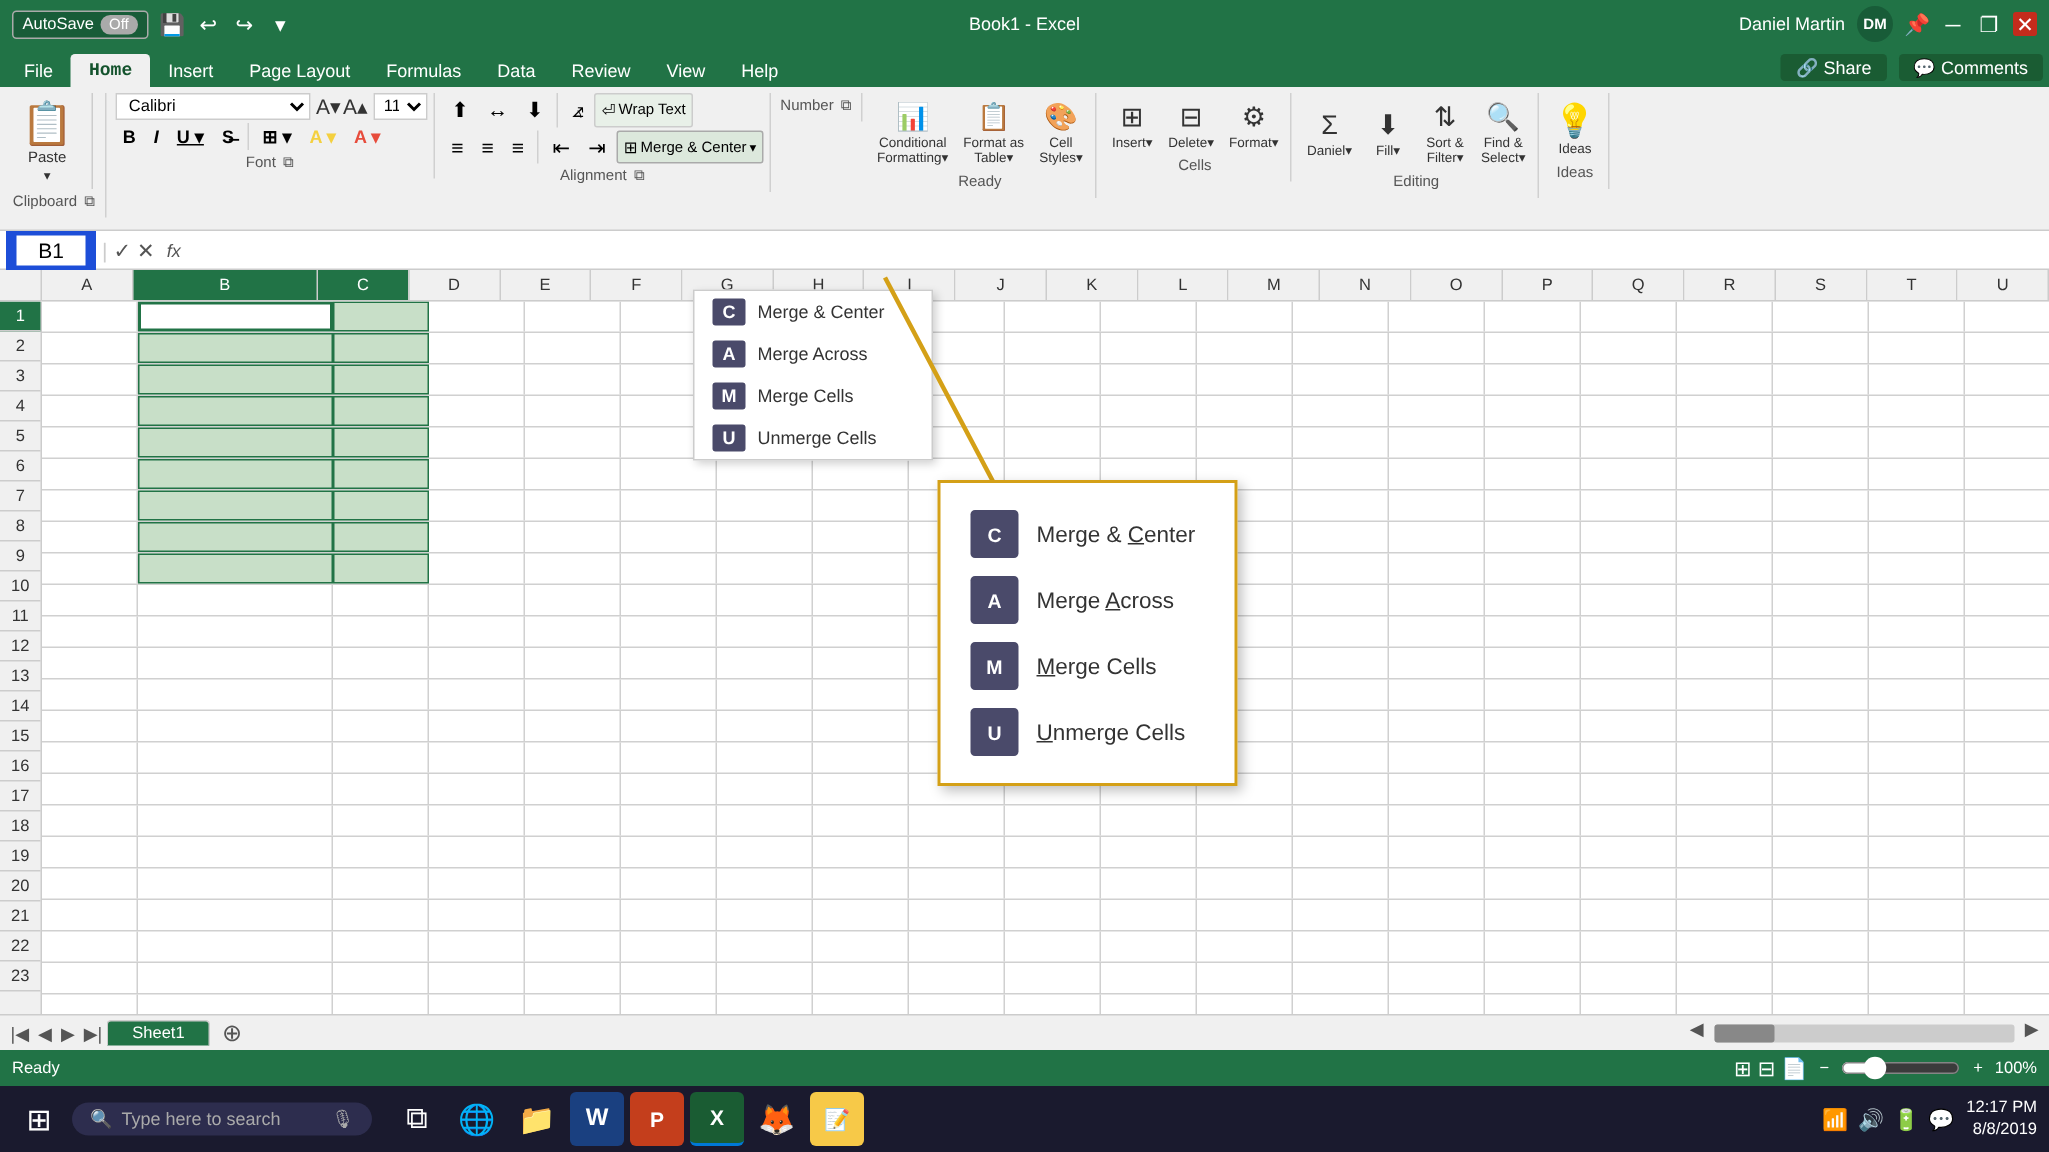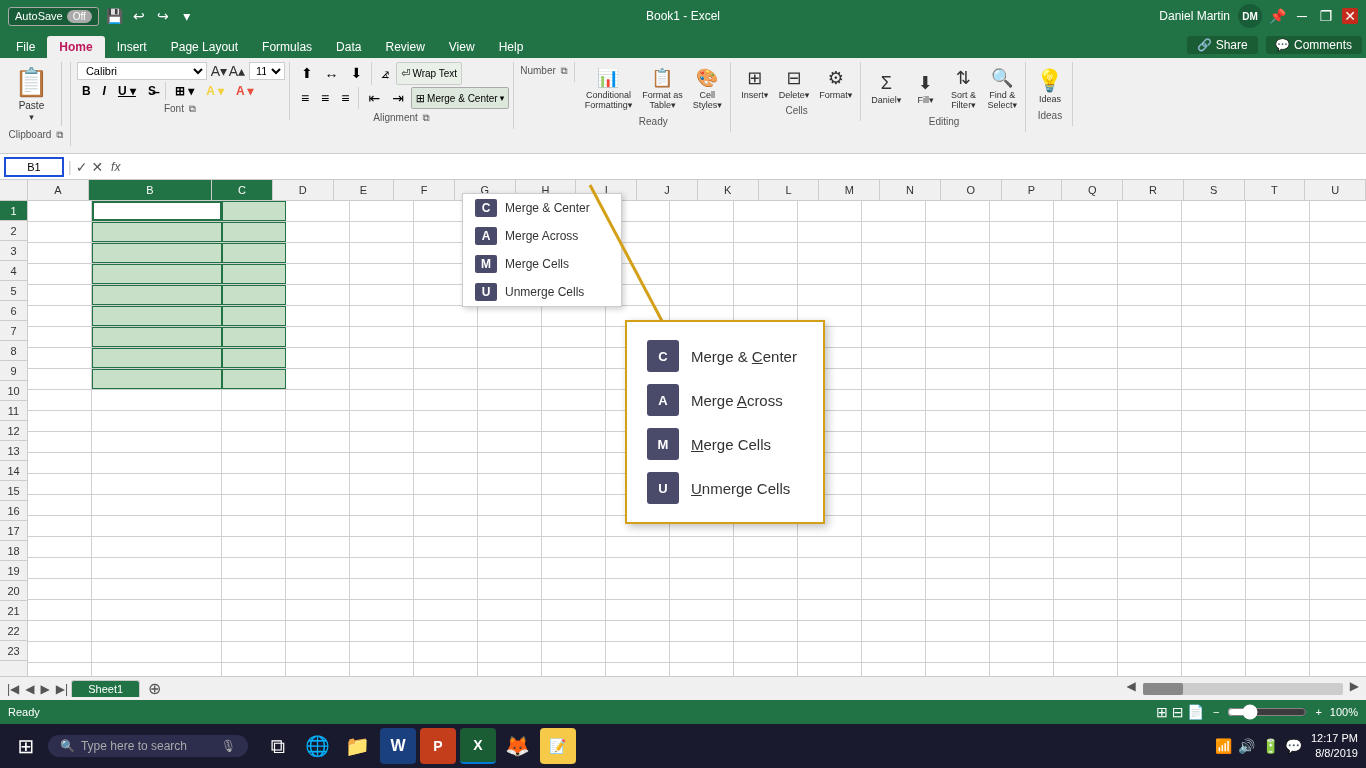--- a/index.html
+++ b/index.html
@@ -33,22 +33,23 @@
     }
     .ribbon-tab {
       padding: 4px 12px;
       font-size: 12px;
       color: white;
       cursor: pointer;
       border-radius: 3px 3px 0 0;
     }
     .ribbon-tab.active {
       background: #f0f0f0;
-      color: #be185d;
+      color: #14532d;
       font-weight: 600;
+      font-family: Liberation Mono, monospace;
     }
 
     
     .ribbon {
       background: #f0f0f0;
       border-bottom: 1px solid #ccc;
       padding: 4px 4px 0 4px;
       display: flex;
       align-items: flex-start;
       gap: 2px;
@@ -121,23 +122,23 @@
     .formula-bar {
       background: white;
       border-bottom: 1px solid #ccc;
       display: flex;
       align-items: center;
       height: 26px;
       padding: 0 4px;
       gap: 4px;
     }
     .cell-name-box {
-      border: 2px solid #1d4ed8;
+      border: 7px solid #1d4ed8;
       padding: 2px 6px;
-      font-size: 11px;
+      font-size: 14px;
       width: 60px;
       text-align: center;
     }
     .formula-divider { color: #ccc; font-size: 14px; }
     .fx-btn { font-style: italic; font-size: 12px; color: #555; cursor: pointer; padding: 0 4px; }
     .formula-input { flex: 1; border: none; outline: none; font-size: 12px; padding: 0 4px; }
     .col-headers {
       display: flex;
       background: #f0f0f0;
       border-bottom: 1px solid #ccc;

